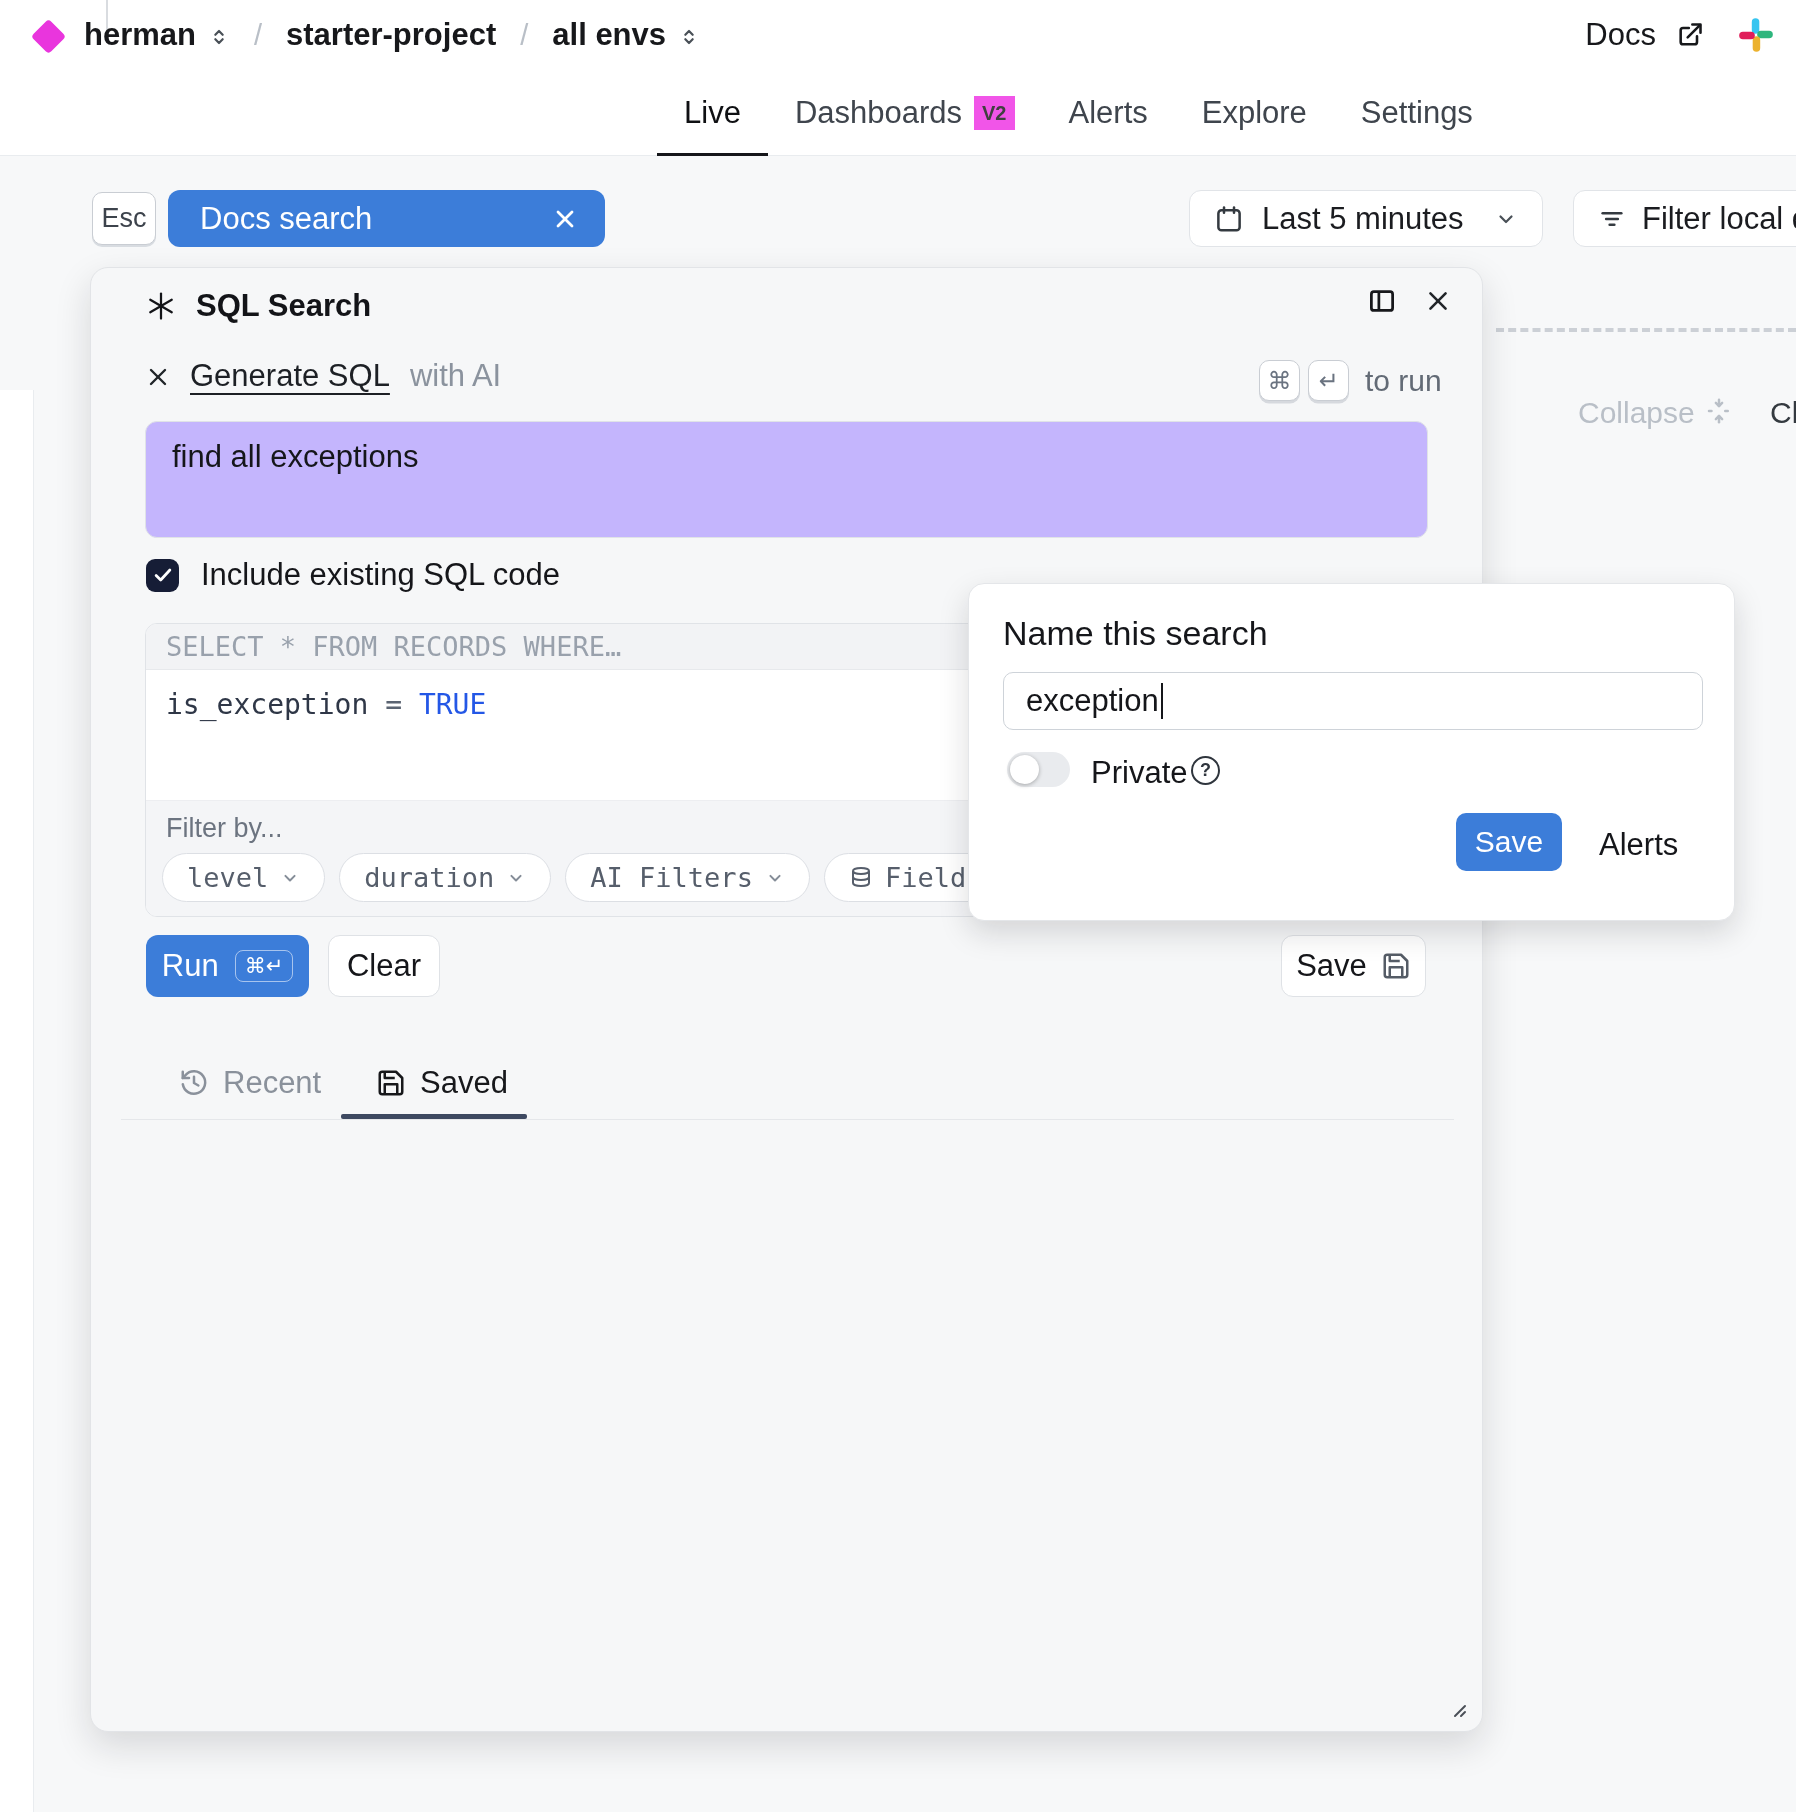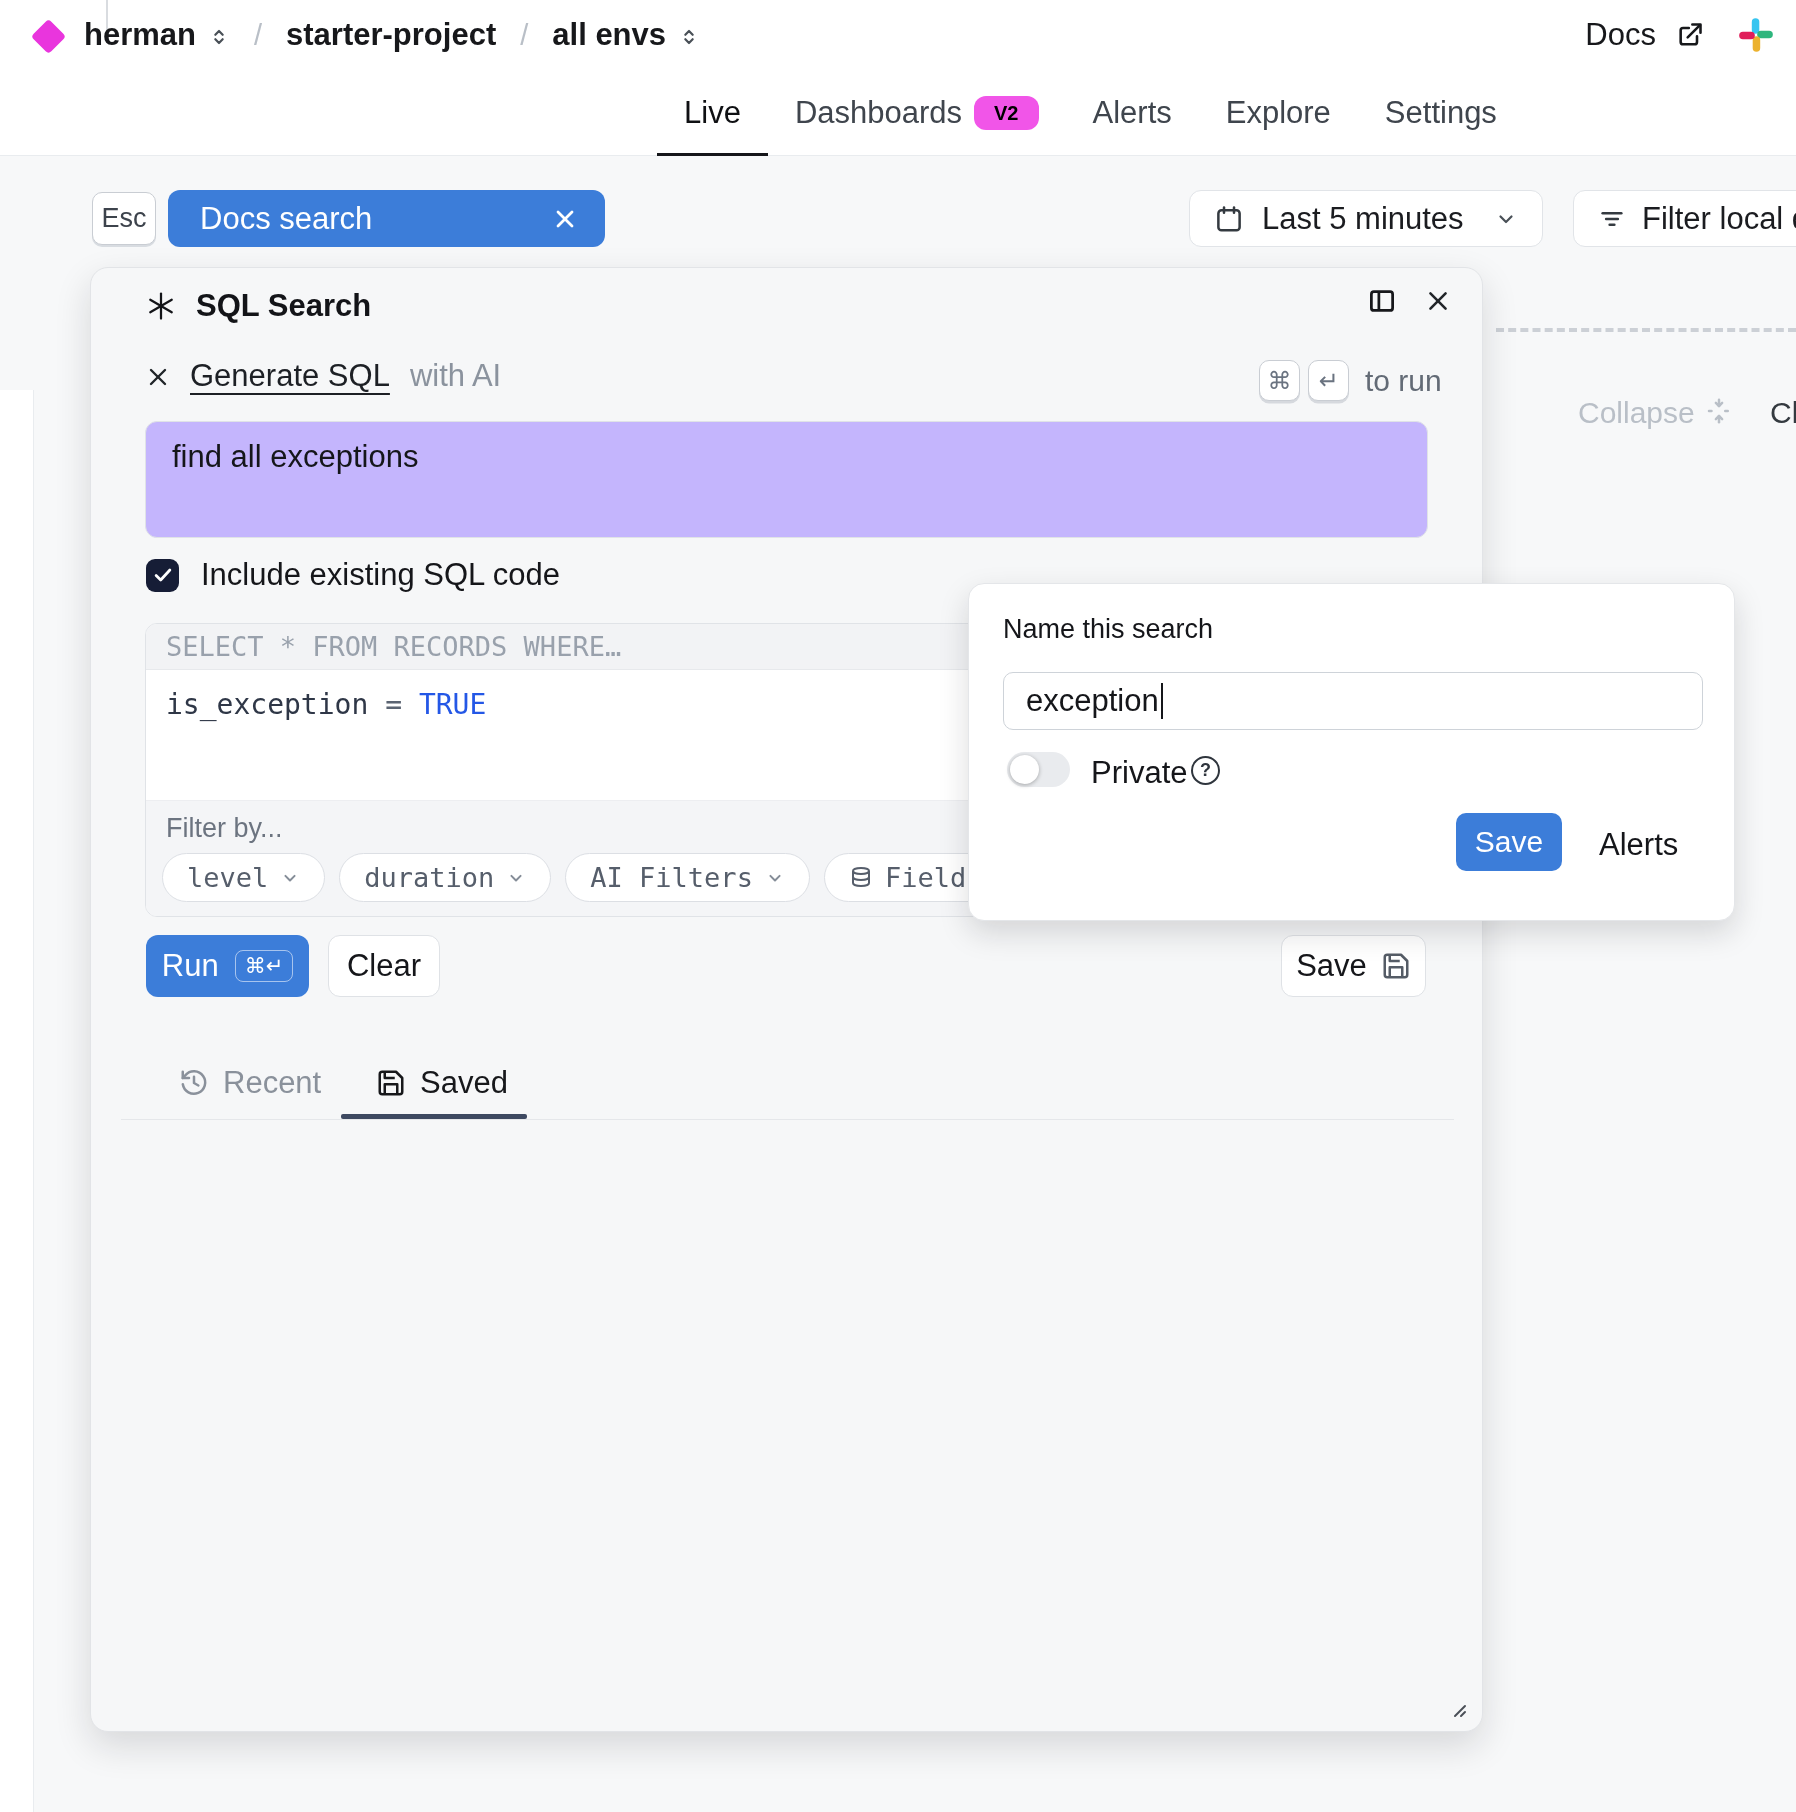--- a/index.html
+++ b/index.html
@@ -20,21 +20,21 @@
   .updown { color:#495057; margin-top:3px; }
   .topbar-right { position:absolute; right:22px; top:0; height:70px; display:flex; align-items:center; gap:34px; }
   .docs { display:flex; align-items:center; gap:20px; font-size:31px; font-weight:500; color:#17181b; cursor:pointer; }
 
   
   .navrow { position:absolute; left:0; top:70px; width:1796px; height:86px; background:#fff; border-bottom:1px solid #e9ecef; }
   .nav-tabs { position:absolute; left:657px; top:0; height:86px; display:flex; }
   .nav-tab { position:relative; display:flex; align-items:center; padding:0 27px; font-size:31px; color:#3f454d; cursor:pointer; }
   .nav-tab.active { color:#0f1013; font-weight:500; }
   .nav-tab.active::after { content:""; position:absolute; left:0; right:0; bottom:-1px; height:4px; background:#15161a; }
-  .v2-badge { margin-left:12px; background:#f155e8; color:#000000; font-size:20px; font-weight:700; border-radius:12px; padding:7px 20px; line-height:1; }
+  .v2-badge { margin-left:12px; background:#f155e8; color:#404040; font-size:20px; font-weight:700; border-radius:0; padding:7px 8px; line-height:1; }
 
   
   .content { position:absolute; left:0; top:156px; width:1796px; height:1656px; background:#f7f8f9; }
   .left-strip { position:absolute; left:0; top:234px; bottom:0; width:34px; background:#fff; border-right:1px solid #e9ecef; }
 
   
   .esc-badge { position:absolute; left:92px; top:36px; width:64px; height:53px; background:#fff; border:1.5px solid #c9cdd3; border-radius:10px; box-shadow:0 2px 0 #d8dce1; display:flex; align-items:center; justify-content:center; font-size:27px; color:#3d434c; }
   .close-search { position:absolute; left:168px; top:34px; width:437px; height:57px; background:#3c7dd9; border:none; border-radius:12px; display:flex; align-items:center; padding:0 26px 0 32px; cursor:pointer; }
   .close-search .lbl { color:#fff; font-size:31px; flex:1; text-align:left; }
   .time-range { position:absolute; left:1189px; top:34px; width:354px; height:57px; background:#fff; border:1px solid #e1e4e8; border-radius:12px; display:flex; align-items:center; gap:18px; padding:0 24px; cursor:pointer; }
@@ -90,21 +90,21 @@
   .mtab-underline { position:absolute; left:250px; top:846px; width:186px; height:5px; background:#3e4961; border-radius:2px; }
   .mtab-divider { position:absolute; left:30px; top:851px; width:1333px; height:1px; background:#e5e7ea; }
 
   .empty-box { position:absolute; left:54px; top:884px; width:1283px; height:305px; background:#eff0f2; border:1px solid #e3e5e8; border-radius:14px; }
   .empty-spinner { position:absolute; left:50%; top:98px; margin-left:-23px; width:46px; height:46px; border:3px dashed #9aa1aa; border-radius:50%; }
   .empty-text { position:absolute; left:0; right:0; top:182px; text-align:center; font-size:31px; color:#15161a; }
   .resize-handle { position:absolute; right:14px; bottom:12px; color:#4a4f57; cursor:nwse-resize; }
 
   
   .popover { position:absolute; left:968px; top:427px; width:767px; height:338px; background:#fff; border:1px solid #e4e6e9; border-radius:16px; box-shadow:0 12px 30px rgba(20,22,26,.15); z-index:20; }
-  .pop-title { position:absolute; left:34px; top:30px; font-size:27px; color:#15161a; }
+  .pop-title { position:absolute; left:34px; top:30px; font-size:34px; color:#15161a; }
   .pop-input { position:absolute; left:34px; top:88px; width:700px; height:58px; background:#fff; border:1px solid #ced3d9; border-radius:10px; display:flex; align-items:center; padding:0 22px; font-size:31px; color:#15161a; cursor:text; }
   .caret { display:inline-block; width:2.5px; height:36px; background:#15161a; margin-left:2px; animation:blink 1.1s steps(1) infinite; }
   @keyframes blink { 50% { opacity:0; } }
   .toggle { position:absolute; left:38px; top:168px; width:63px; height:35px; background:#e9ebee; border-radius:18px; cursor:pointer; }
   .toggle .knob { position:absolute; left:3px; top:3px; width:29px; height:29px; background:#fff; border-radius:50%; box-shadow:0 1px 4px rgba(0,0,0,.3); }
   .pop-private { position:absolute; left:122px; top:171px; font-size:31px; color:#15161a; }
   .q-circle { position:absolute; left:222px; top:172px; width:29px; height:29px; border:2px solid #2f353d; border-radius:50%; display:flex; align-items:center; justify-content:center; font-size:18px; font-weight:700; color:#2f353d; cursor:pointer; }
   .pop-save { position:absolute; left:487px; top:229px; width:106px; height:58px; background:#3c7dd9; color:#fff; border:none; border-radius:10px; font-size:30px; cursor:pointer; }
   .pop-cancel { position:absolute; left:630px; top:243px; font-size:31px; font-weight:500; color:#15161a; background:none; border:none; cursor:pointer; }
 </style>

